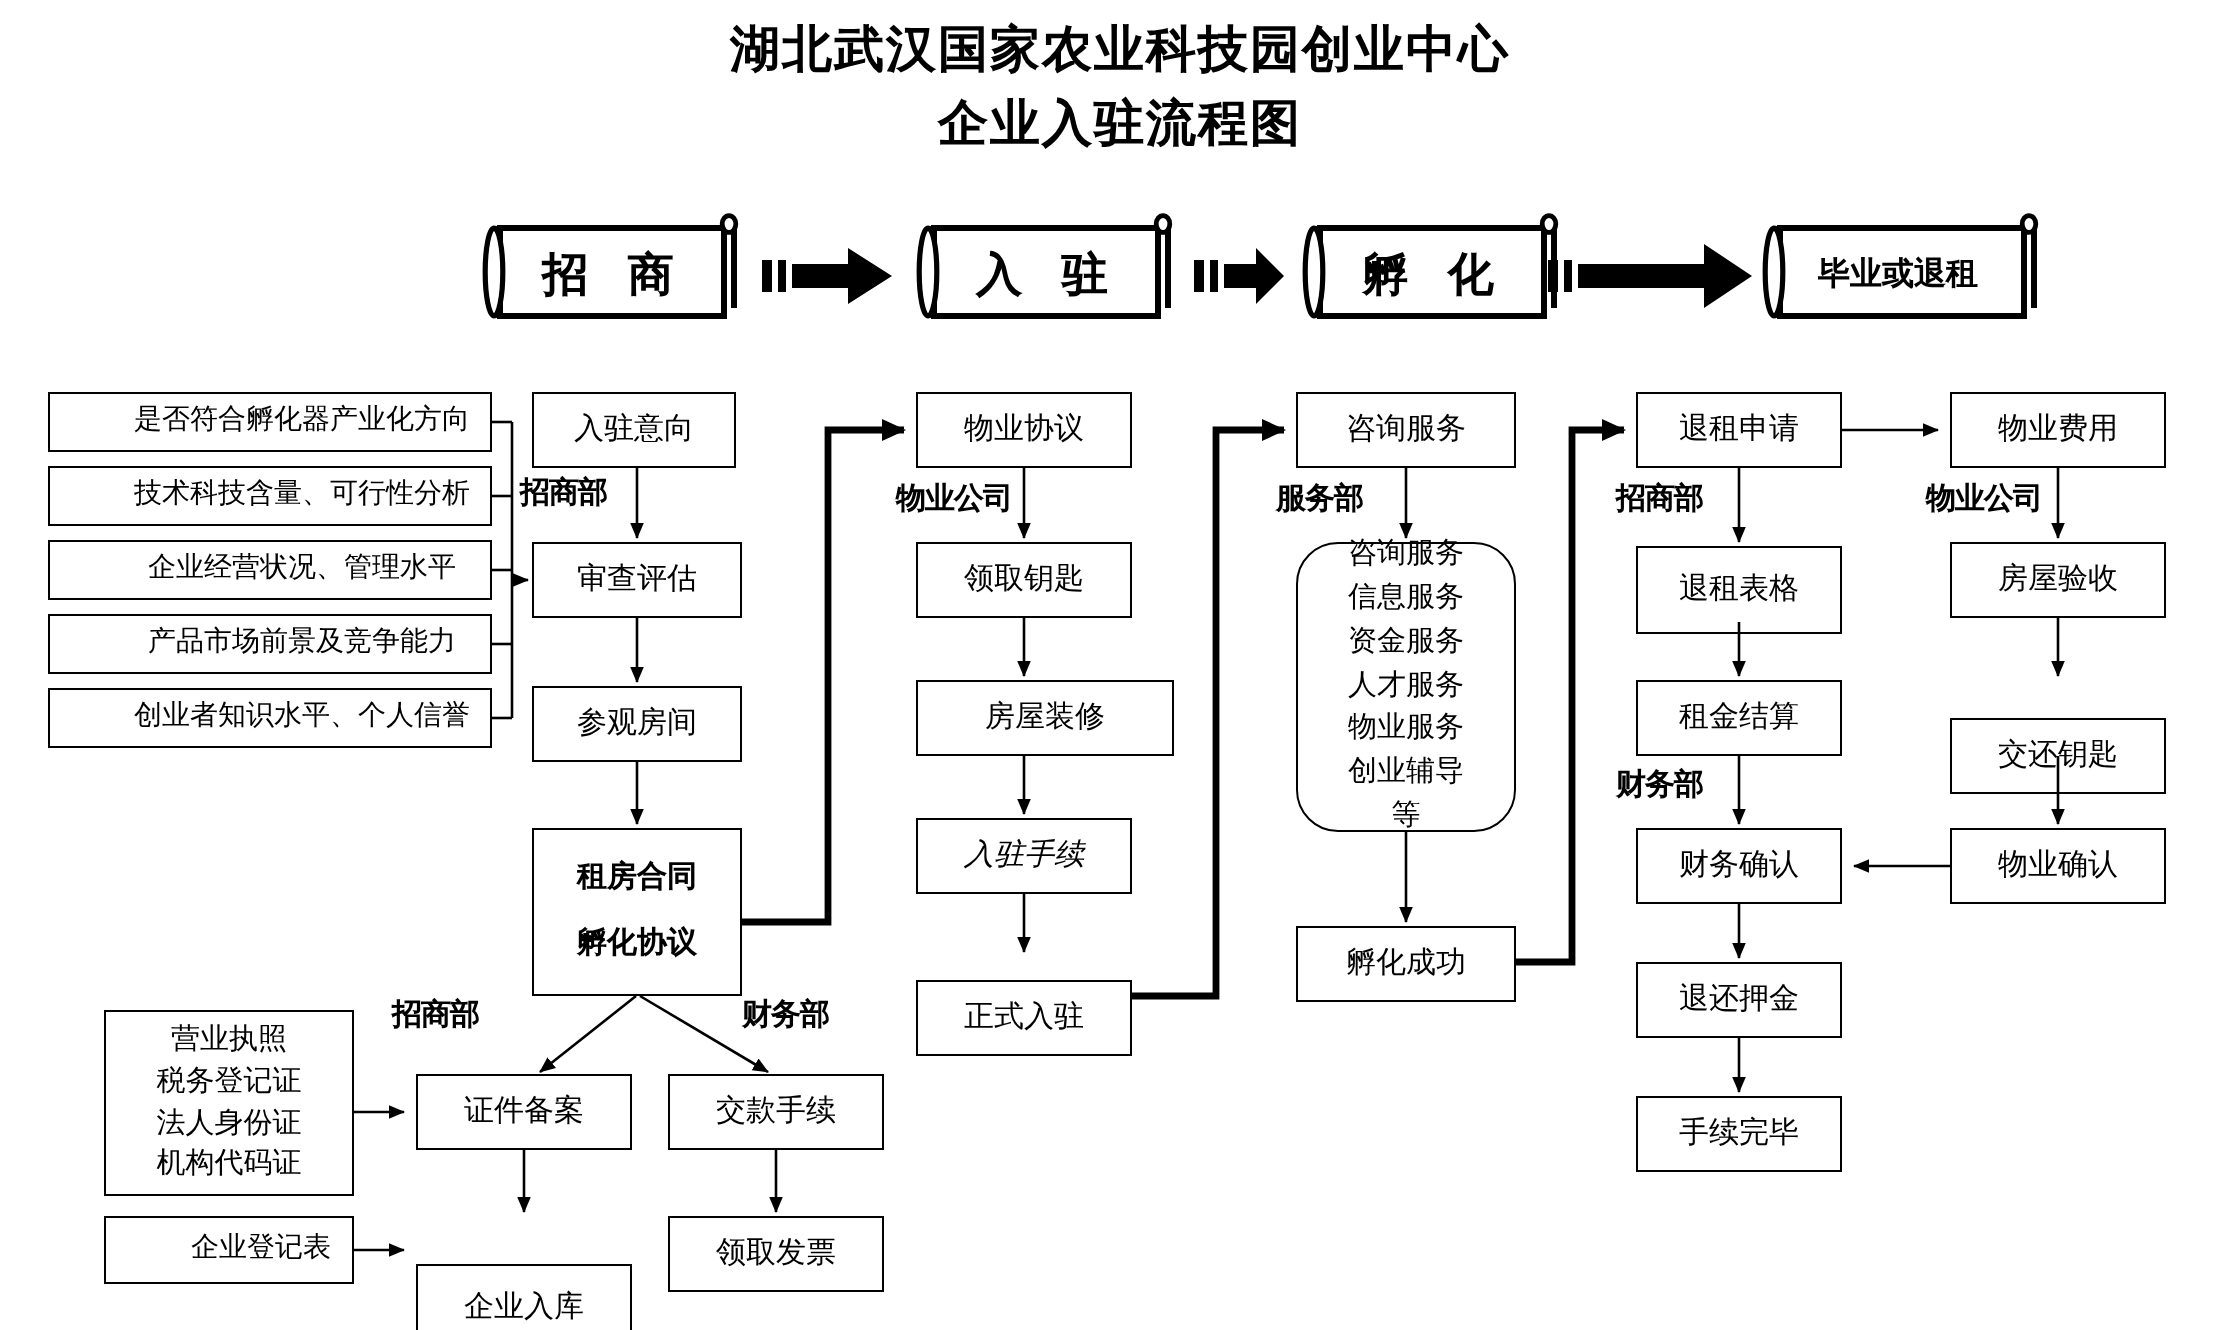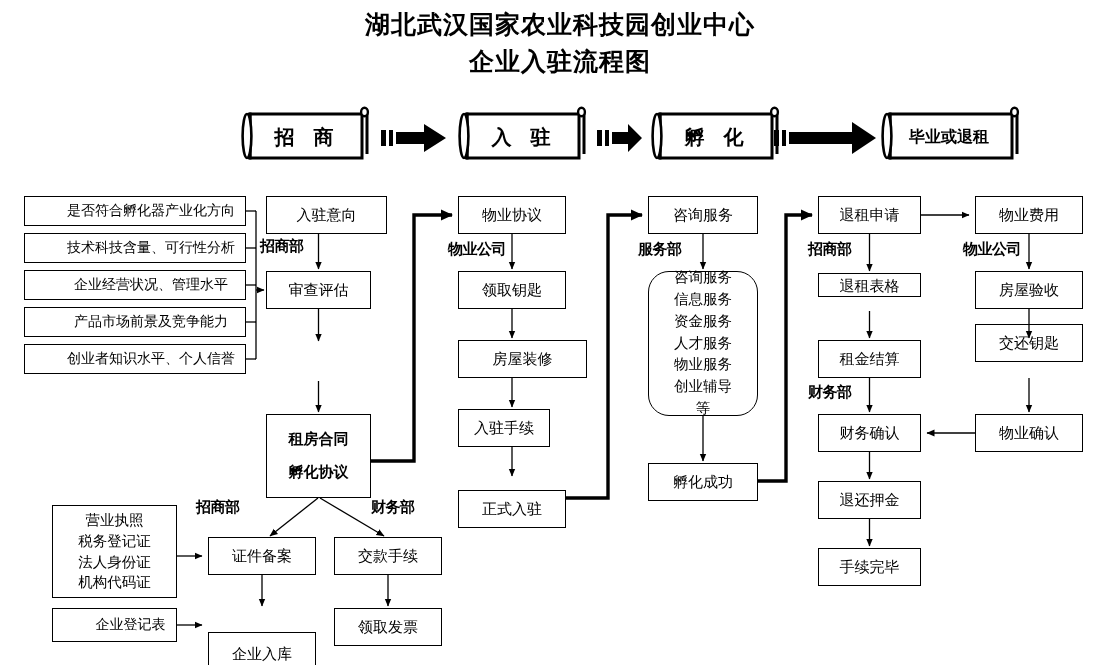--- a/index.html
+++ b/index.html
@@ -22,21 +22,21 @@
   .box.listbox{font-size:14.5px;line-height:1.5;}
 
   
   .dept{position:absolute;font-weight:bold;font-size:15px;white-space:nowrap;
         font-family:"Liberation Sans","DejaVu Sans",sans-serif;letter-spacing:-0.5px;}
 
   
   .banner{position:absolute;}
   .banner .btext{position:absolute;left:0;top:0;width:100%;height:100%;
         display:flex;align-items:center;justify-content:center;
-        font-size:20px;font-weight:bold;letter-spacing:7px;text-indent:7px;
+        font-size:23px;font-weight:bold;letter-spacing:7px;text-indent:7px;
         font-family:"Liberation Serif","DejaVu Serif",serif;}
 
   svg.ov{position:absolute;left:0;top:0;width:1120px;height:665px;
          pointer-events:none;overflow:visible;}
 </style>
 </head>
 <body>
 
 <div id="stage">
 
@@ -96,43 +96,46 @@
   <div class="box small" style="left:24px;top:270px;width:222px;height:30px;">
       <span>企业经营状况、管理水平</span>
     </div>
   <div class="box small" style="left:24px;top:307px;width:222px;height:30px;">
       <span>产品市场前景及竞争能力</span>
     </div>
   <div class="box small" style="left:24px;top:344px;width:222px;height:30px;">
       <span>创业者知识水平、个人信誉</span>
     </div>
 
-  <div class="box" style="left:266px;top:196px;width:121px;height:38px;">
+  <div class="box" style="left:266px;top:196px;width:102px;height:38px;">
       <span>入驻意向</span>
     </div>
   <div class="dept" style="left:260px;top:237px;">招商部</div>
   <div class="box" style="left:266px;top:271px;width:105px;height:38px;">
       <span>审查评估</span>
     </div>
+  <div class="box" style="left:266px;top:343px;width:105px;height:38px;">
+      <span>参观房间</span>
+    </div>
   <div class="box multi" style="left:266px;top:414px;width:105px;height:84px;">
     <span style="margin-bottom:14px;">租房合同</span>
     <span>孵化协议</span>
   </div>
 
   <div class="box" style="left:458px;top:196px;width:108px;height:38px;">
       <span>物业协议</span>
     </div>
   <div class="dept" style="left:448px;top:240px;">物业公司</div>
   <div class="box" style="left:458px;top:271px;width:108px;height:38px;">
       <span>领取钥匙</span>
     </div>
   <div class="box" style="left:458px;top:340px;width:129px;height:38px;">
       <span>房屋装修</span>
     </div>
-  <div class="box" style="left:458px;top:409px;width:92px;height:38px;">
+  <div class="box" style="left:458px;top:409px;width:108px;height:38px;font-style:italic;">
       <span>入驻手续</span>
     </div>
   <div class="box" style="left:458px;top:478px;width:108px;height:38px;margin-top:12px;">
       <span>正式入驻</span>
     </div>
 
   <div class="box" style="left:648px;top:196px;width:110px;height:38px;">
       <span>咨询服务</span>
     </div>
   <div class="dept" style="left:638px;top:240px;">服务部</div>
@@ -146,21 +149,21 @@
 等</span>
   </div>
   <div class="box" style="left:648px;top:463px;width:110px;height:38px;">
       <span>孵化成功</span>
     </div>
 
   <div class="box" style="left:818px;top:196px;width:103px;height:38px;">
       <span>退租申请</span>
     </div>
   <div class="dept" style="left:808px;top:240px;">招商部</div>
-  <div class="box" style="left:818px;top:273px;width:103px;height:24px;align-items:flex-end;">
+  <div class="box" style="left:818px;top:273px;width:103px;height:44px;">
       <span>退租表格</span>
     </div>
   <div class="box" style="left:818px;top:340px;width:103px;height:38px;">
       <span>租金结算</span>
     </div>
   <div class="dept" style="left:808px;top:383px;">财务部</div>
   <div class="box" style="left:818px;top:414px;width:103px;height:38px;">
       <span>财务确认</span>
     </div>
   <div class="box" style="left:818px;top:481px;width:103px;height:38px;">
@@ -170,21 +173,21 @@
       <span>手续完毕</span>
     </div>
 
   <div class="box" style="left:975px;top:196px;width:108px;height:38px;">
       <span>物业费用</span>
     </div>
   <div class="dept" style="left:963px;top:240px;">物业公司</div>
   <div class="box" style="left:975px;top:271px;width:108px;height:38px;">
       <span>房屋验收</span>
     </div>
-  <div class="box" style="left:975px;top:324px;width:108px;height:38px;">
+  <div class="box" style="left:975px;top:359px;width:108px;height:38px;">
       <span>交还钥匙</span>
     </div>
   <div class="box" style="left:975px;top:414px;width:108px;height:38px;">
       <span>物业确认</span>
     </div>
 
   <div class="box listbox" style="left:52px;top:505px;width:125px;height:93px;">
     <span style="white-space:pre-line;line-height:1.42;">营业执照
 税务登记证
 法人身份证

